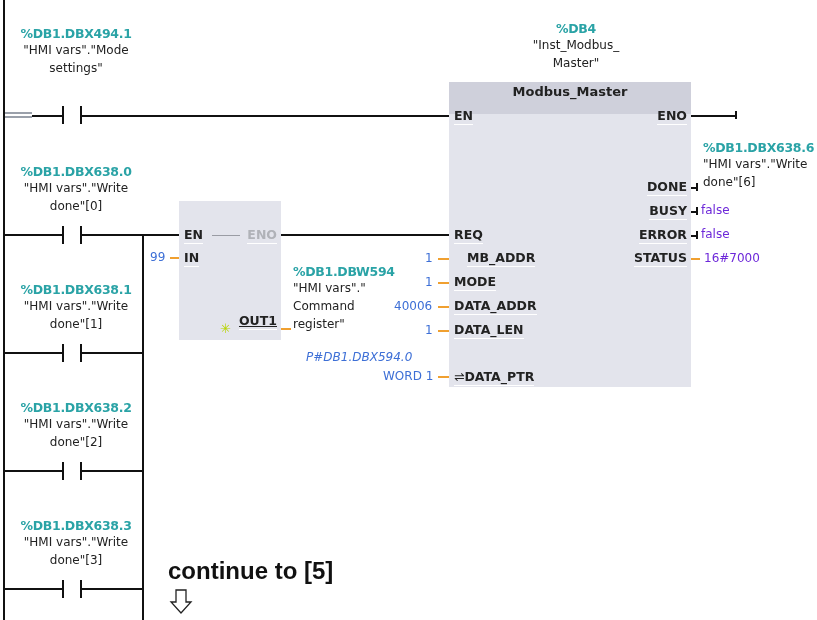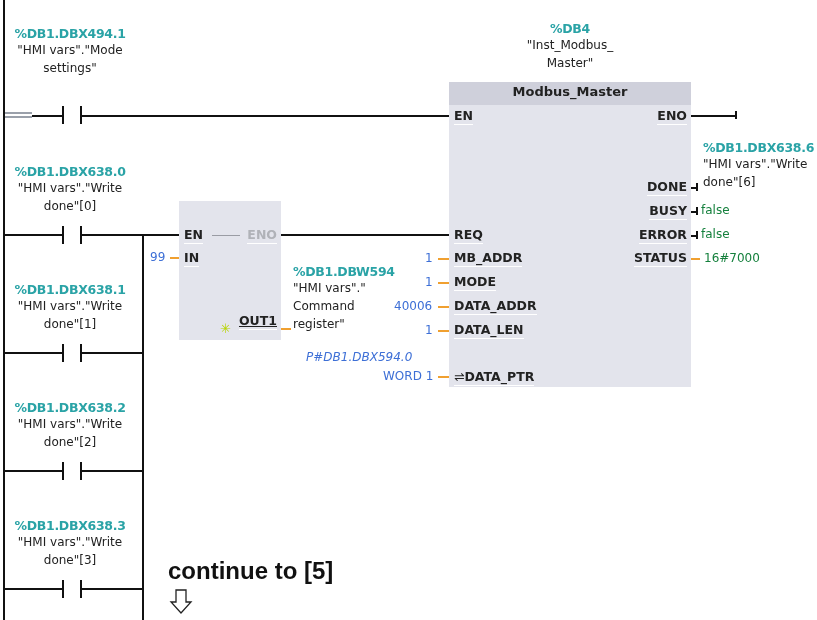--- a/index.html
+++ b/index.html
@@ -1,33 +1,33 @@
 <!DOCTYPE html>
 <html><head>
 <meta charset="utf-8">
 <style>
   html,body{margin:0;padding:0;background:#ffffff;}
   body{width:817px;height:620px;position:relative;overflow:hidden;font-family:"DejaVu Sans",sans-serif;}
   .abs{position:absolute;}
   .addr{color:#2aa3a6;font-weight:bold;font-size:12.5px;letter-spacing:-0.3px;}
   .sym{color:#222;font-size:12px;line-height:18px;}
-  .cblock{text-align:center;white-space:nowrap;}
+  .cblock{text-align:center;white-space:nowrap;padding-left:6px;}
   .hl{position:absolute;height:2px;background:#111;}
   .vl{position:absolute;width:2px;background:#111;}
   .contact-bar{position:absolute;width:2px;height:18px;background:#111;}
   .box{position:absolute;background:#e3e4ec;}
-  .box-header{position:absolute;left:0;right:0;top:0;height:23px;background:#cfd0db;text-align:center;font-weight:bold;font-size:13px;color:#222;line-height:20px;}
+  .box-header{position:absolute;left:0;right:0;top:0;height:32px;background:#cfd0db;text-align:center;font-weight:bold;font-size:13px;color:#222;line-height:20px;}
   .pin{position:absolute;font-size:12.5px;font-weight:bold;color:#222;white-space:nowrap;line-height:16px;border-bottom:1px solid #fff;}
   .pin.right{text-align:right;}
   .pin.dim{color:#b0b2b8;}
   .stub{position:absolute;height:2px;background:#f0a030;}
   .bstub{position:absolute;height:2px;background:#111;}
   .tick{position:absolute;width:2px;height:8px;background:#111;}
   .val{position:absolute;font-size:12px;color:#3d6fd6;white-space:nowrap;line-height:16px;}
-  .gval{position:absolute;font-size:12px;color:#15803d;white-space:nowrap;line-height:16px;}
+  .gval{position:absolute;font-size:12px;color:#6d28d9;white-space:nowrap;line-height:16px;}
   .note{position:absolute;font-family:"Liberation Sans",sans-serif;font-weight:bold;font-size:24px;color:#111;}
 </style>
 </head>
 <body>
 
 <div class="vl" style="left:3px;top:0;height:620px;"></div>
 
 <div class="abs cblock" style="left:6px;top:26px;width:128px;">
   <div class="addr">%DB1.DBX494.1</div>
   <div class="sym">"HMI vars"."Mode</div>
@@ -113,21 +113,21 @@
 <div class="abs cblock" style="left:500px;top:21px;width:140px;">
   <div class="addr">%DB4</div>
   <div class="sym">"Inst_Modbus_</div>
   <div class="sym">Master"</div>
 </div>
 
 <div class="box" style="left:449px;top:82px;width:242px;height:305px;">
   <div class="box-header">Modbus_Master</div>
   <div class="pin" style="left:5px;top:26px;">EN</div>
   <div class="pin" style="left:5px;top:145px;">REQ</div>
-  <div class="pin" style="left:5px;top:168px;text-align:center;">MB_ADDR</div>
+  <div class="pin" style="left:18px;top:168px;text-align:center;">MB_ADDR</div>
   <div class="pin" style="left:5px;top:192px;">MODE</div>
   <div class="pin" style="left:5px;top:216px;">DATA_ADDR</div>
   <div class="pin" style="left:5px;top:240px;">DATA_LEN</div>
   <div class="pin" style="left:5px;top:287px;">
     <span style="font-weight:normal;">⇌</span><span>DATA_PTR</span>
   </div>
   <div class="pin right" style="right:4px;top:26px;">ENO</div>
   <div class="pin right" style="right:4px;top:97px;">DONE</div>
   <div class="pin right" style="right:4px;top:121px;">BUSY</div>
   <div class="pin right" style="right:4px;top:145px;">ERROR</div>

